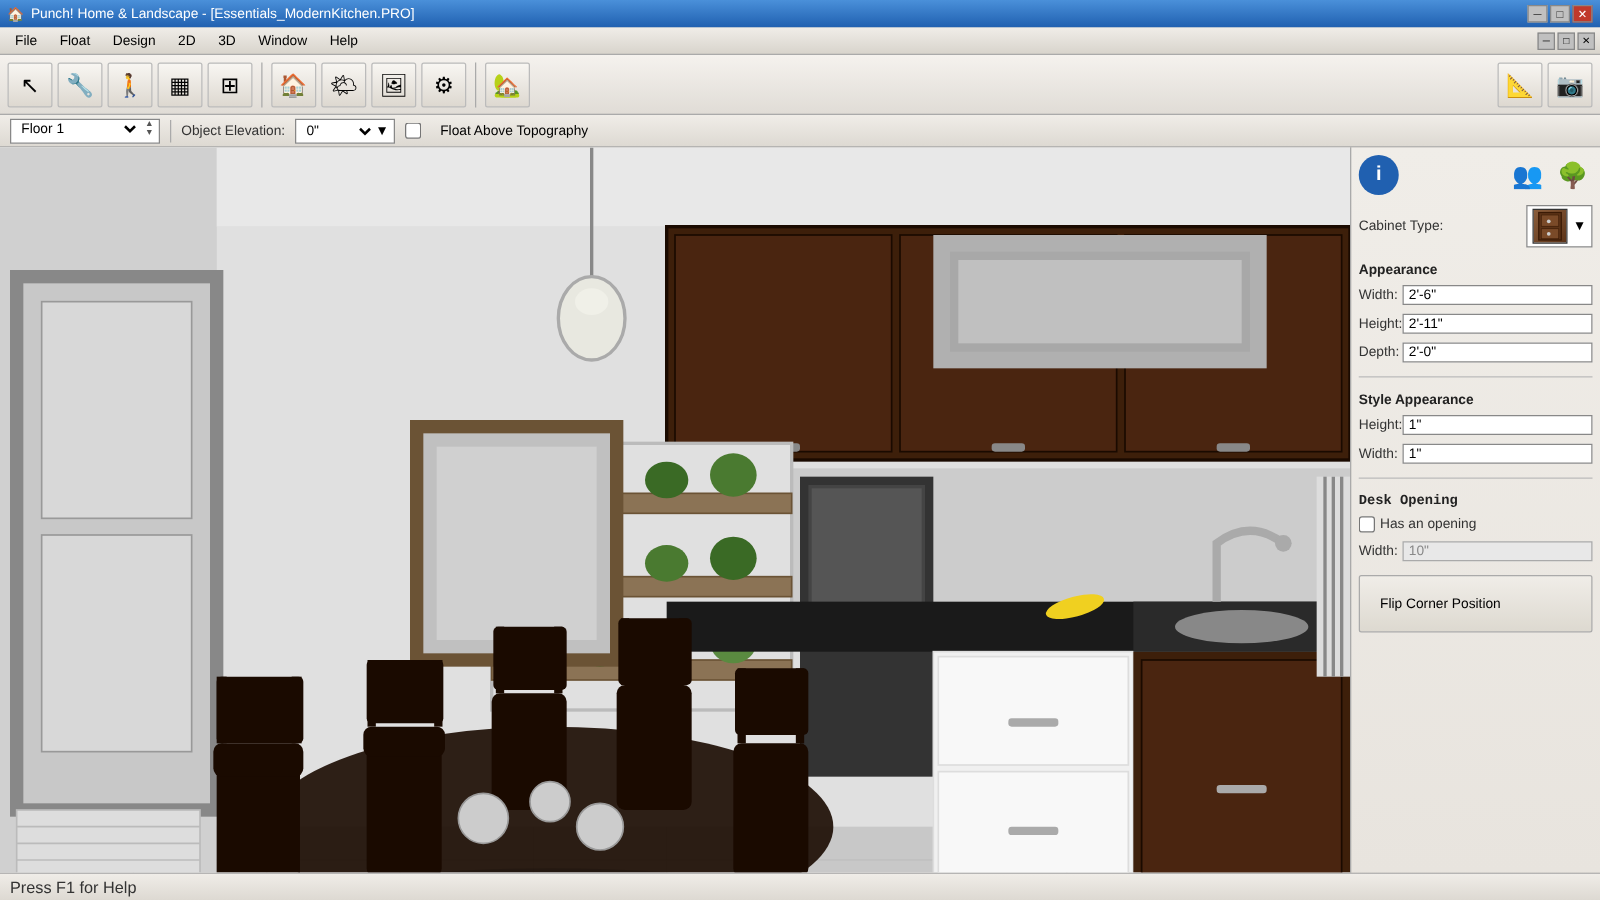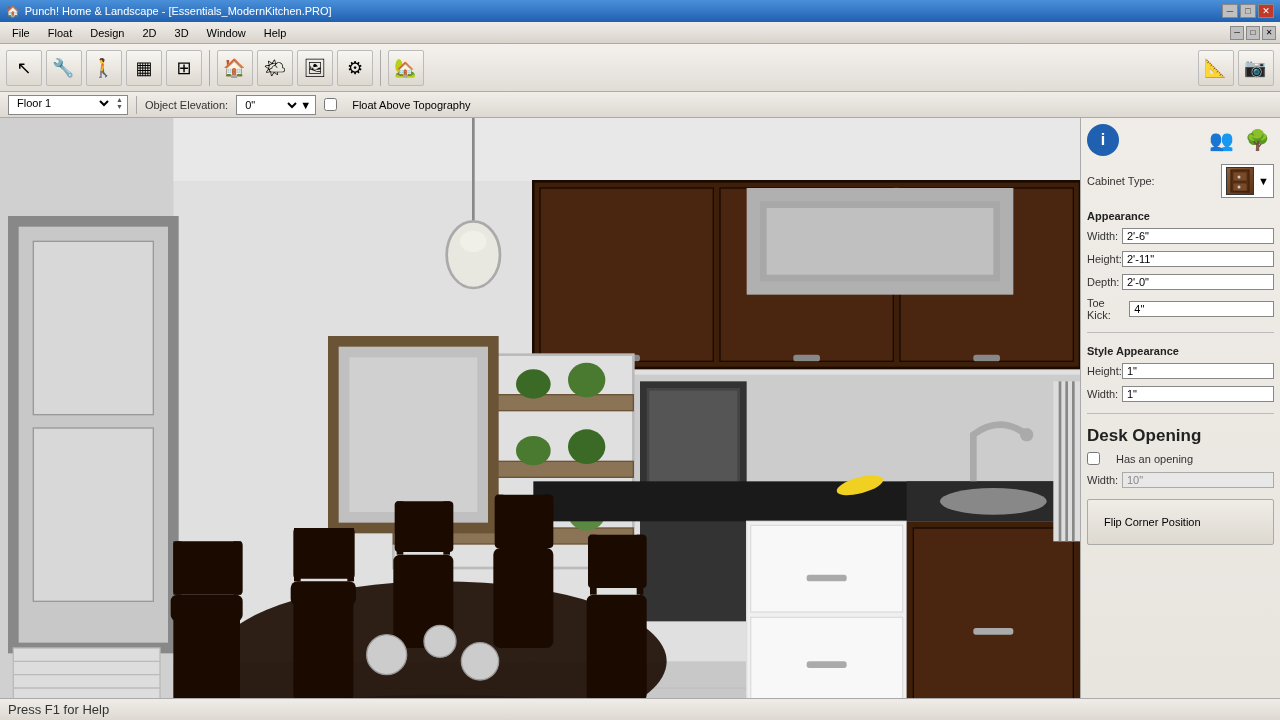--- a/index.html
+++ b/index.html
@@ -205,30 +205,31 @@
     .prop-value {
       background: white;
       border: 1px solid #888;
       padding: 1px 4px;
       font-size: 11px;
       min-width: 60px;
       text-align: left;
     }
     .checkbox-row {
       display: flex;
-      align-items: center;
-      gap: 16px;
+      align-items: flex-start;
+      gap: 4px;
       margin-bottom: 3px;
     }
     .desk-opening-label {
-      font-size: 17px;
+      font-size: 11px;
       font-weight: bold;
       color: #222;
       margin-top: 4px;
       margin-bottom: 2px;
+      font-family: Liberation Mono, monospace;
     }
     .flip-corner-btn {
       background: linear-gradient(to bottom, #f0ede8, #ddd9d0);
       border: 1px solid #aaa;
       border-radius: 2px;
       text-align: left;
       padding: 16px;
       font-size: 11px;
       color: #000;
       cursor: pointer;
@@ -582,24 +583,20 @@
       <input type="text" class="prop-value" value="2'-6&quot;" style="">
     </div>
     <div class="prop-row">
       <span class="prop-label">Height:</span>
       <input type="text" class="prop-value" value="2'-11&quot;" style="">
     </div>
     <div class="prop-row">
       <span class="prop-label">Depth:</span>
       <input type="text" class="prop-value" value="2'-0&quot;" style="">
     </div>
-    <div class="prop-row">
-      <span class="prop-label">Toe Kick:</span>
-      <input type="text" class="prop-value" value="4&quot;" style="">
-    </div>
 
     <div class="divider-line"></div>
 
     <div class="section-label">Style Appearance</div>
     <div class="prop-row">
       <span class="prop-label">Height:</span>
       <input type="text" class="prop-value" value="1&quot;" style="">
     </div>
     <div class="prop-row">
       <span class="prop-label">Width:</span>

